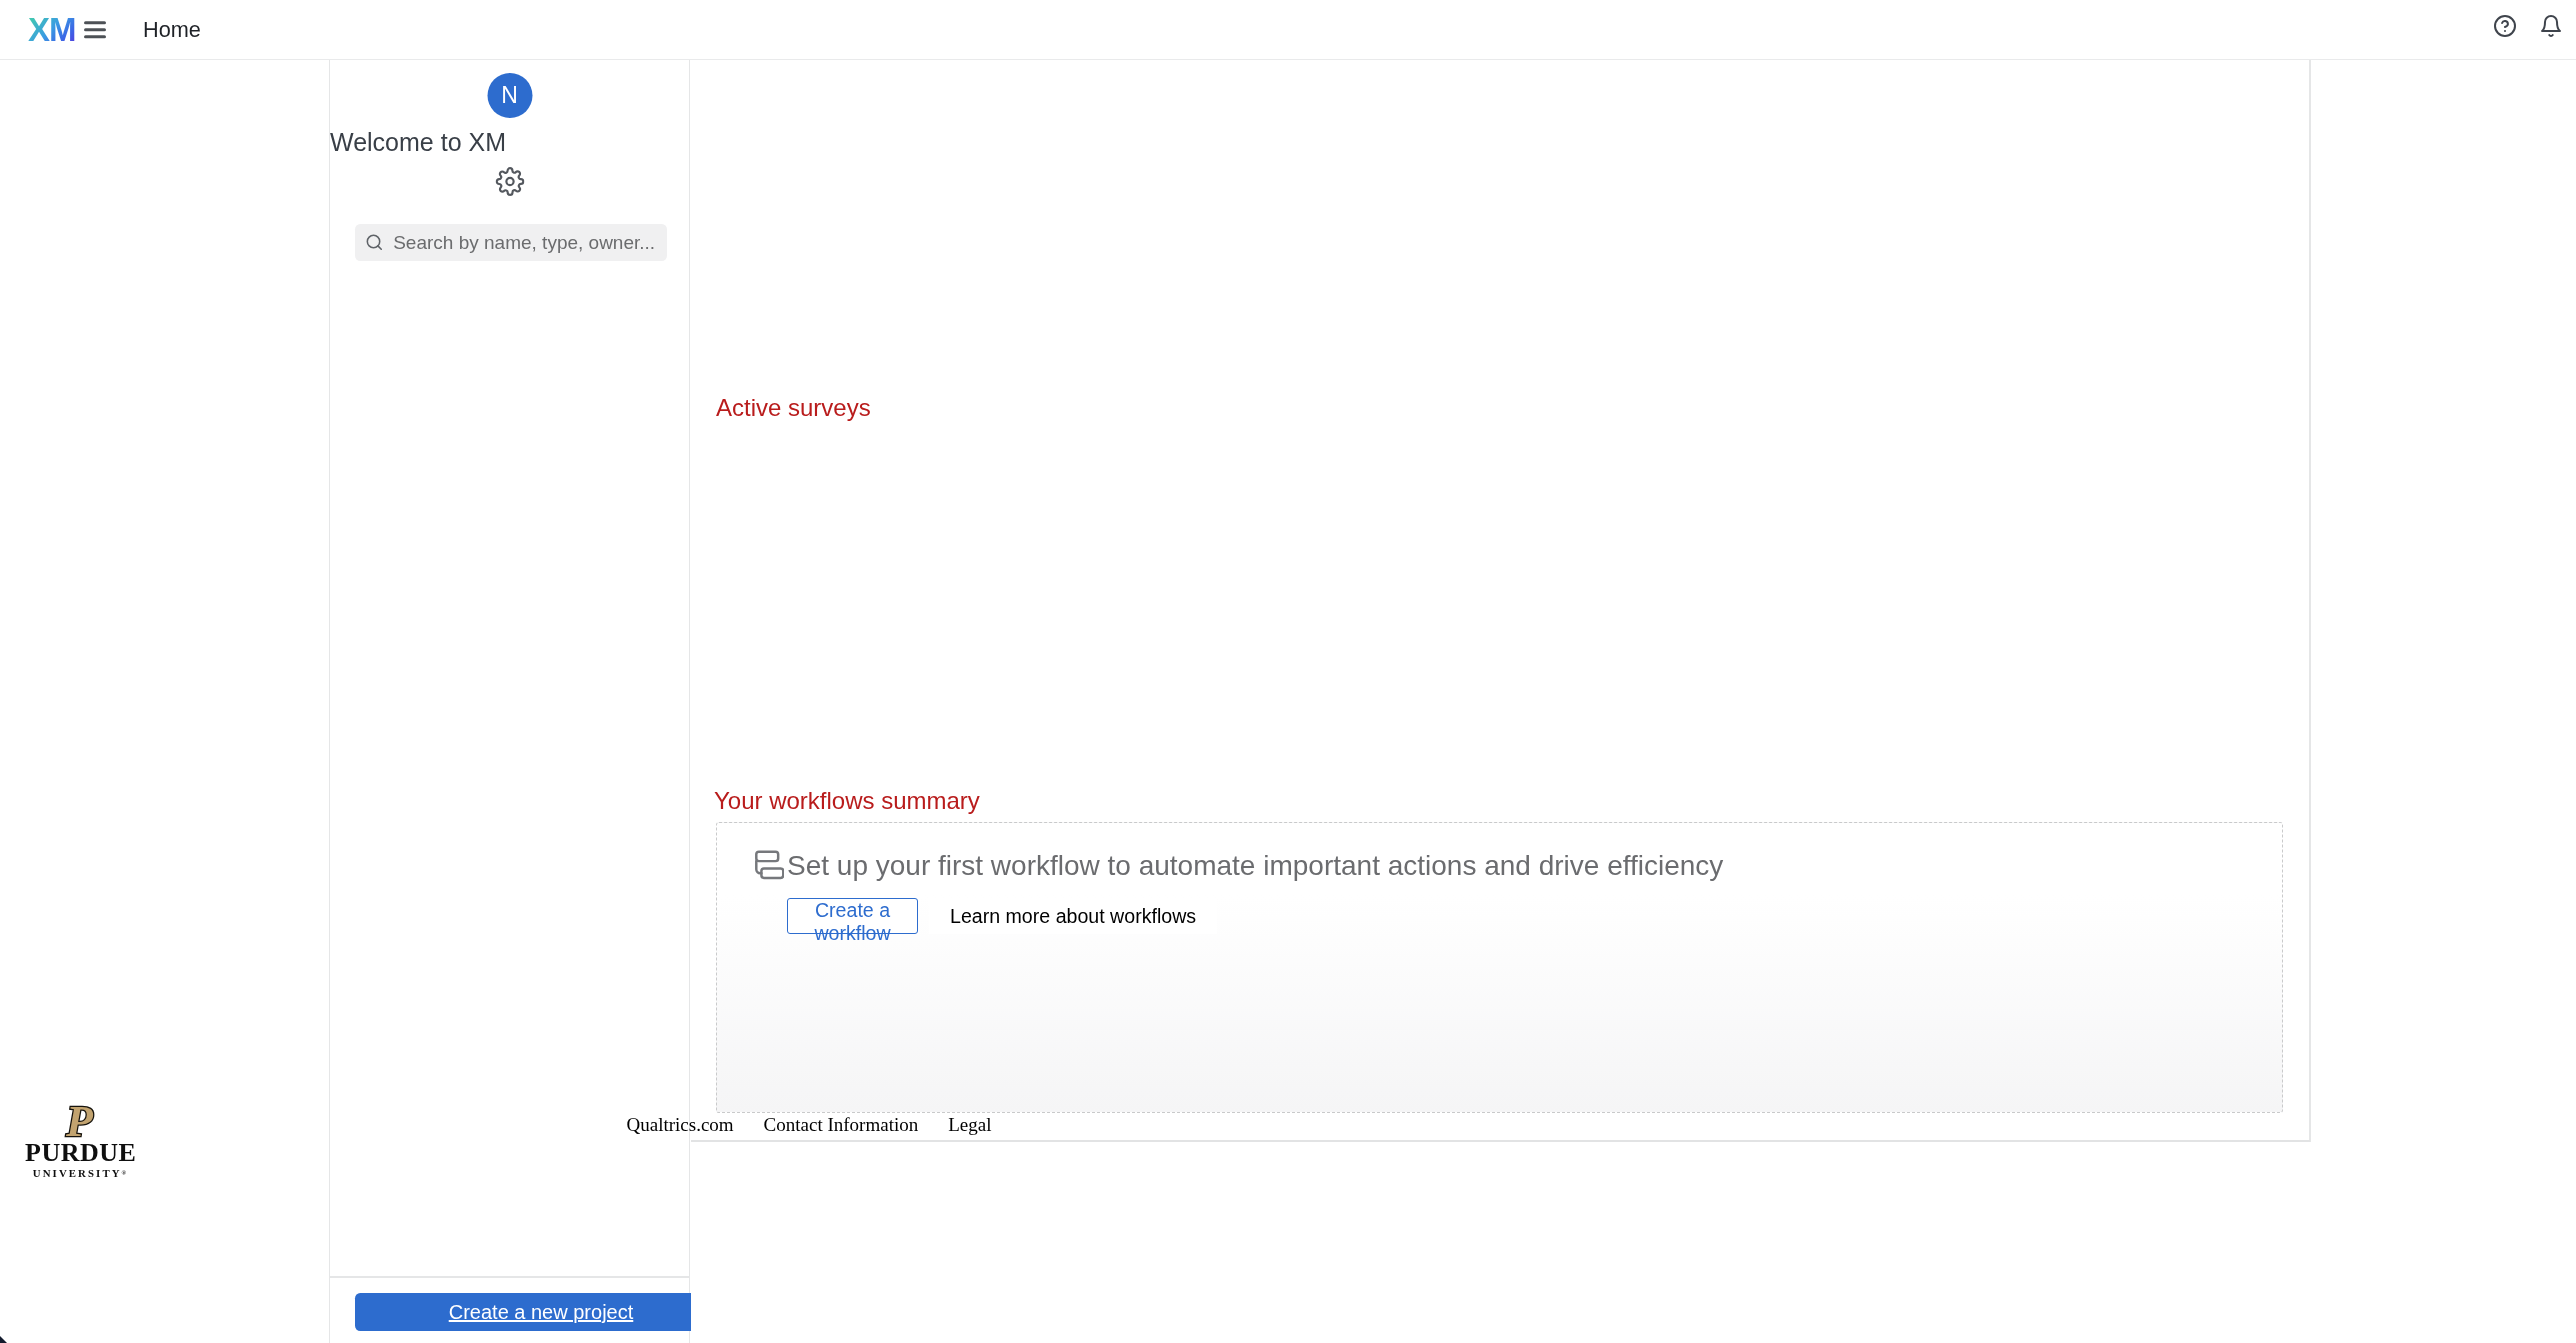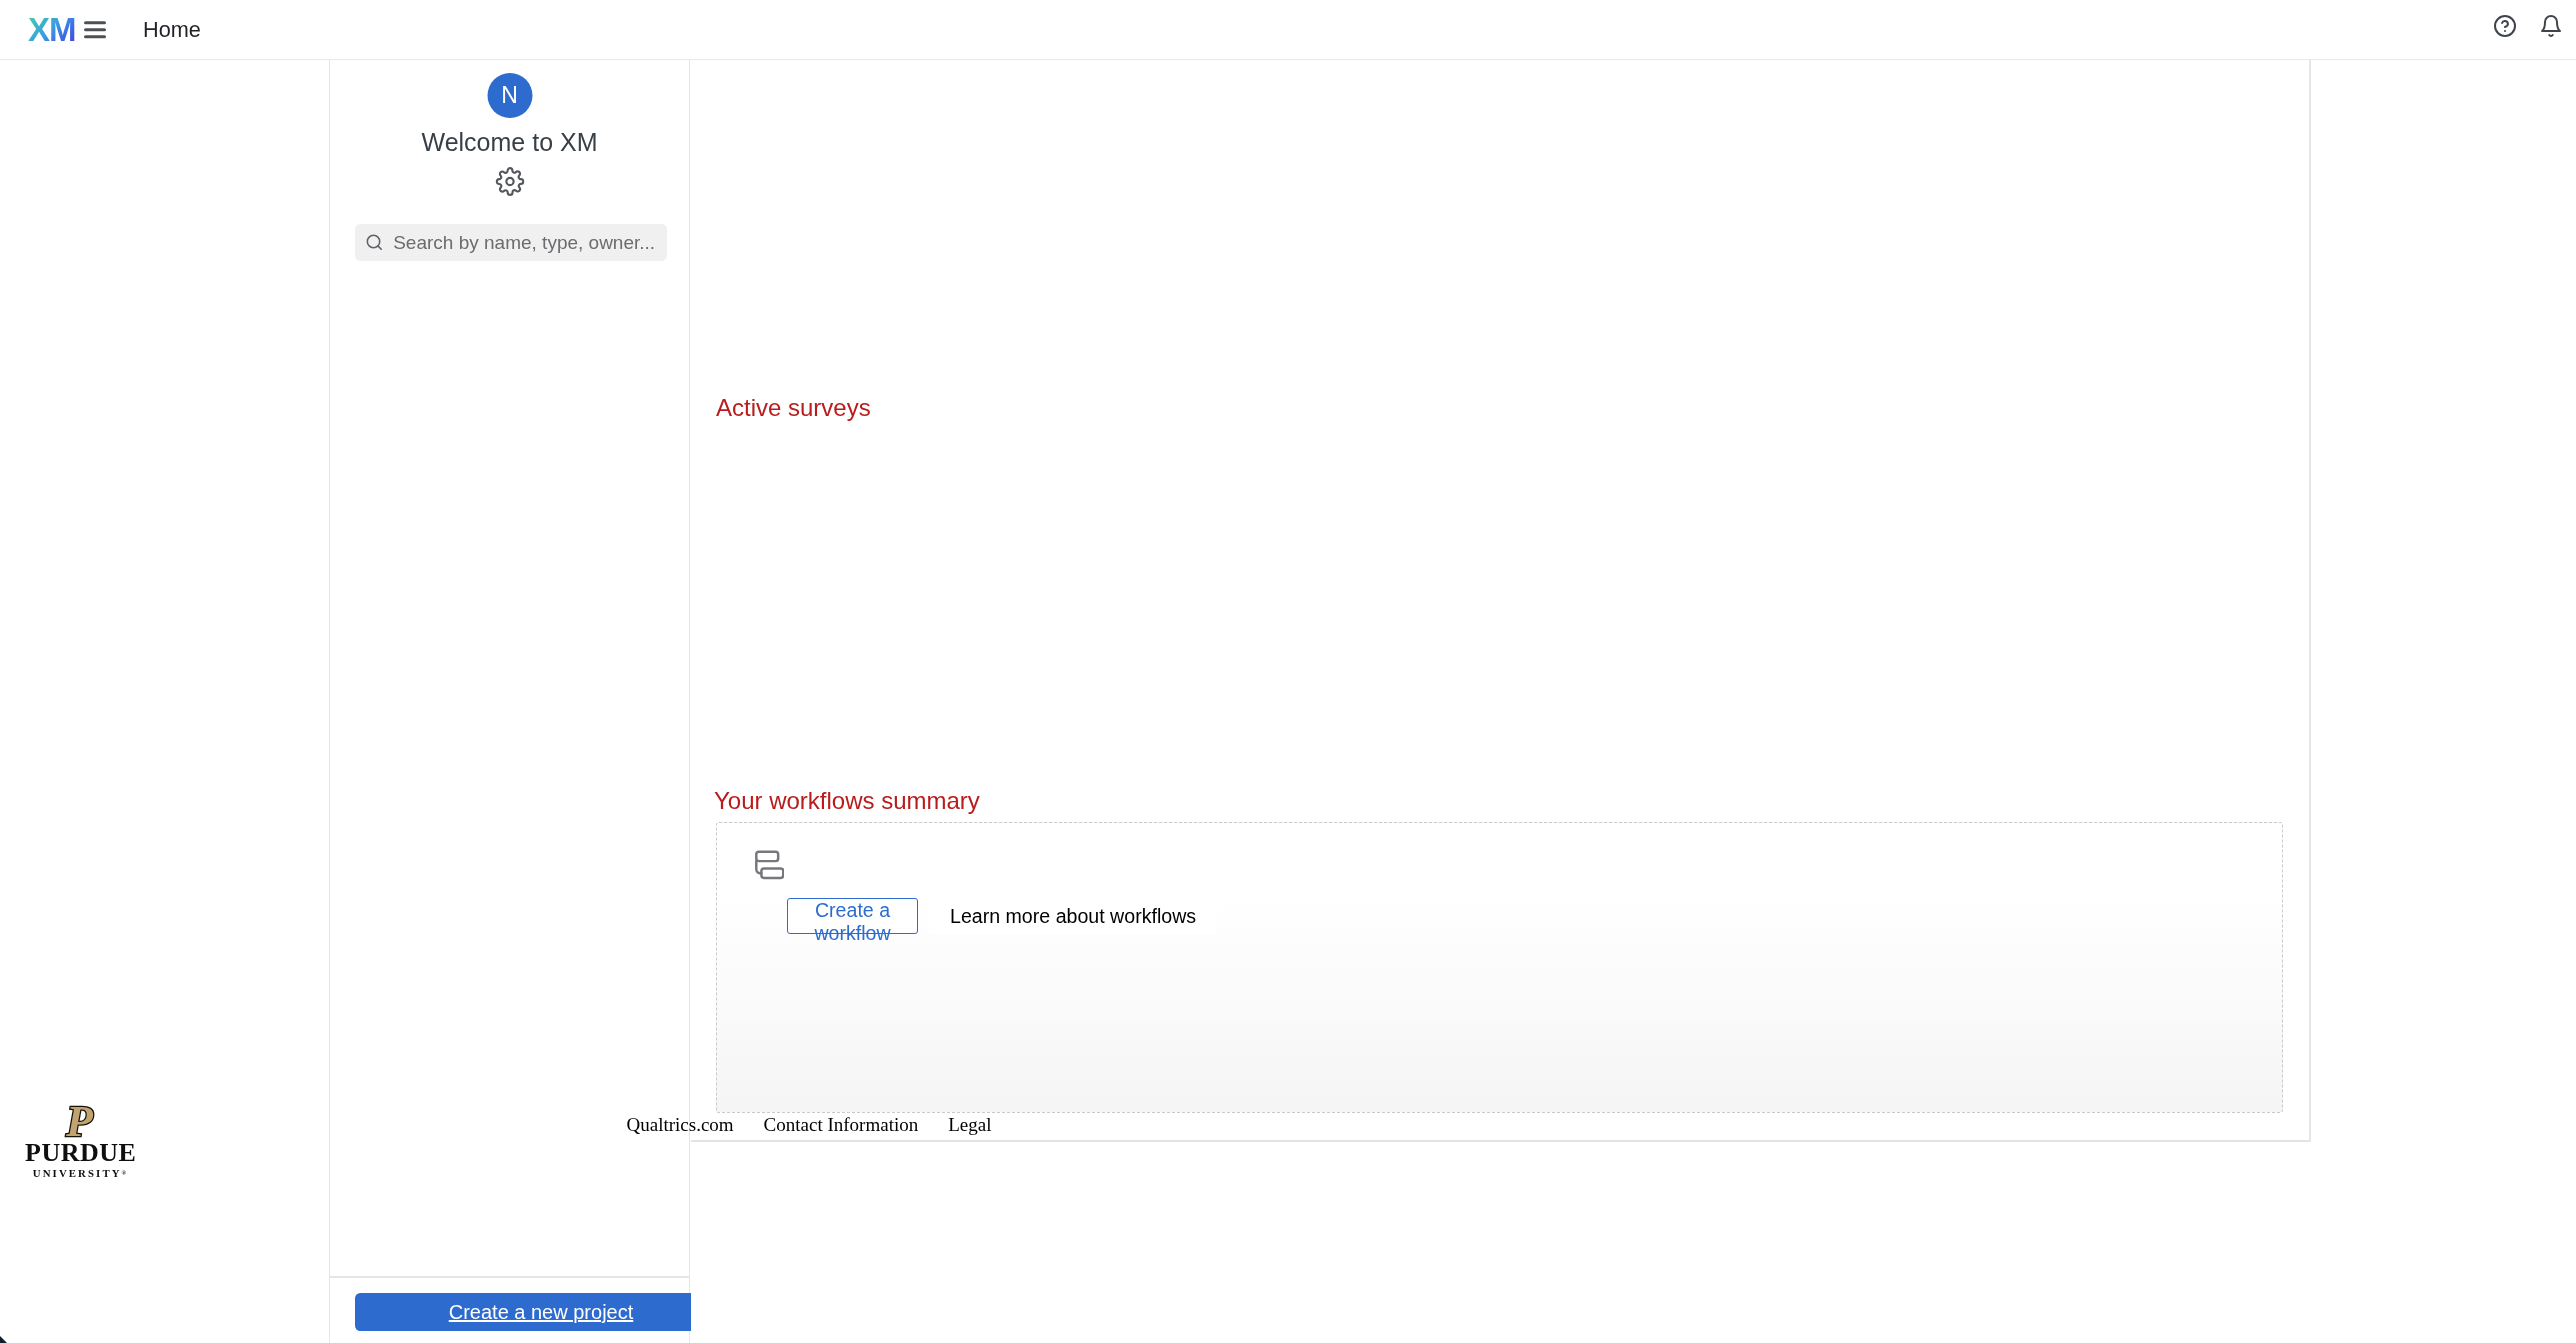--- a/index.html
+++ b/index.html
@@ -42,21 +42,21 @@
     position: absolute; left: 329px; top: 52px; width: 361px; height: 1292px;
     background: #ffffff; border-left: 1.5px solid #e5e6e7; border-right: 1.5px solid #e5e6e7;
   }
   .avatar {
     position: absolute; left: 50%; transform: translateX(-50%); top: 20.6px;
     width: 45px; height: 45px; border-radius: 50%; background: #2d6cce;
     display: flex; align-items: center; justify-content: center;
     color: #ffffff; font-size: 23px;
   }
   .welcome {
-    position: absolute; left: 0; right: 0; top: 76px; text-align: center;
+    position: absolute; left: 0; right: 0; top: 76px; text-align: left;
     font-size: 25px; color: #393f47;
   }
   .gear-btn { position: absolute; left: 50%; transform: translateX(-50%); top: 115px; width: 29px; height: 29px; cursor: pointer; }
   .gear-btn svg { width: 100%; height: 100%; stroke: #54585e; stroke-width: 1.8; fill: none; stroke-linecap: round; stroke-linejoin: round; }
   .search-box {
     position: absolute; left: 25px; top: 172px; width: 312px; height: 37px;
     background: #f0f0f1; border-radius: 5.2px; display: flex; align-items: center; padding: 0 10.3px;
   }
   .search-box svg { width: 18.6px; height: 18.6px; stroke: #5f6368; stroke-width: 2; fill: none; stroke-linecap: round; flex: 0 0 auto; }
   .search-box input {
@@ -184,20 +184,21 @@
   <div class="section-label workflows-label">Your workflows summary</div>
 
   <section class="workflow-panel">
     <span class="workflow-icon">
       <svg viewBox="0 0 24 24">
         <rect x="5" y="2.5" width="15" height="6.5" rx="1.8"></rect>
         <path d="M5 9 V14.6 A2.7 2.7 0 0 0 7.7 17.3 H8.5"></path>
         <rect x="8.5" y="14" width="15" height="6.5" rx="1.8"></rect>
       </svg>
     </span>
+    <div class="workflow-headline">Set up your first workflow to automate important actions and drive efficiency</div>
     <div class="workflow-actions">
       <button class="create-workflow-btn">Create a workflow</button>
       <a class="learn-more-link">Learn more about workflows</a>
     </div>
   </section>
 </main>
 
 <div class="main-right-border"></div>
 <div class="footer-divider"></div>
 

